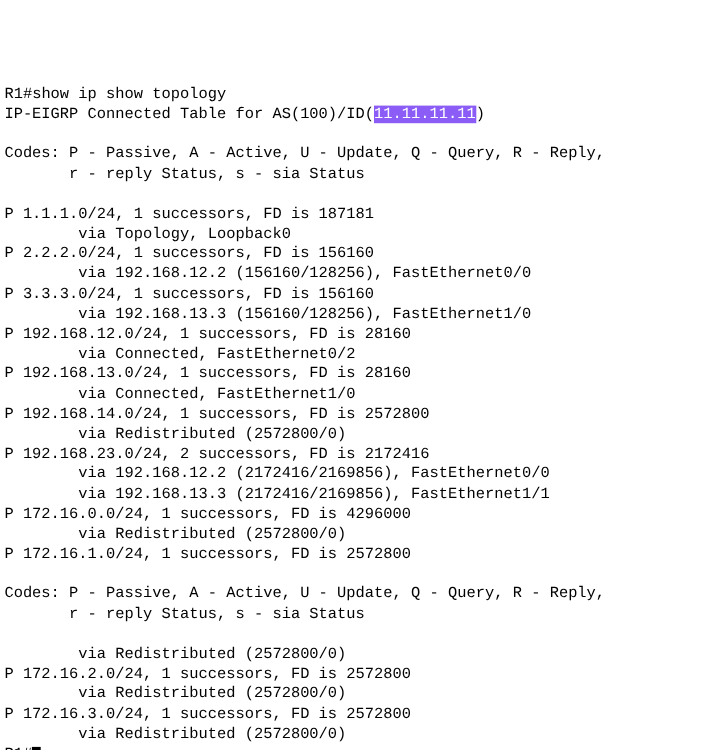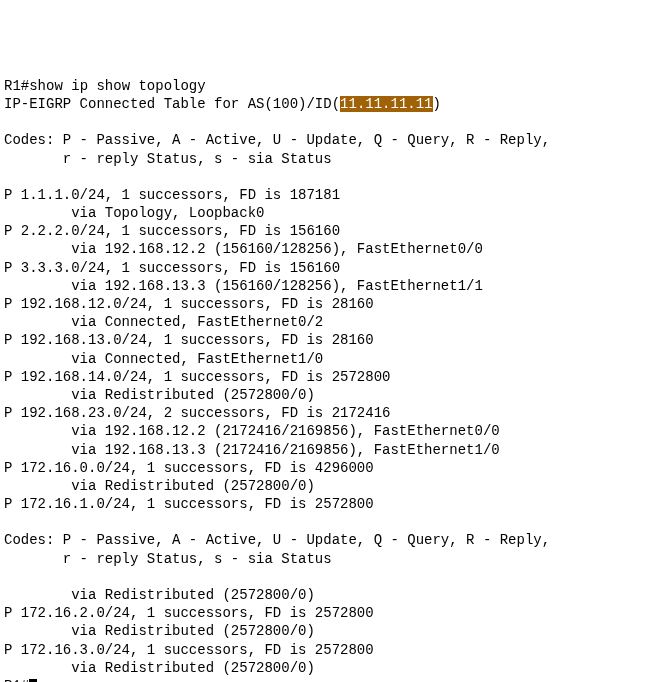--- a/index.html
+++ b/index.html
@@ -6,21 +6,21 @@
       font-family: "Courier New", Courier, monospace;
       font-size: 14px;
       line-height: 1.3;
       background: #ffffff;
       color: #000000;
       margin: 0;
       padding: 4px;
       white-space: pre;
     }
     .highlight {
-      background: #a16207;
+      background: #8b5cf6;
       color: #ffffff;
     }
     .cursor {
       display: inline-block;
       width: 8px;
       height: 15px;
       background: #000000;
       vertical-align: text-bottom;
     }
   </style>
@@ -33,30 +33,30 @@
 <span><span>IP-EIGRP Connected Table for AS(</span><span>100</span><span>)/ID(</span><span class="highlight">11.11.11.11</span><span>)</span></span>
 
 <span>Codes: P - Passive, A - Active, U - Update, Q - Query, R - Reply,</span>
 <span>       r - reply Status, s - sia Status</span>
 
 <span><span>P 1.1.1.0/24, 1 successors, FD is 187181</span>
 <span>        via Topology, Loopback0</span></span>
 <span><span>P 2.2.2.0/24, 1 successors, FD is 156160</span>
 <span>        via 192.168.12.2 (156160/128256), FastEthernet0/0</span></span>
 <span><span>P 3.3.3.0/24, 1 successors, FD is 156160</span>
-<span>        via 192.168.13.3 (156160/128256), FastEthernet1/1</span></span>
+<span>        via 192.168.13.3 (156160/128256), FastEthernet1/0</span></span>
 <span><span>P 192.168.12.0/24, 1 successors, FD is 28160</span>
 <span>        via Connected, FastEthernet0/2</span></span>
 <span><span>P 192.168.13.0/24, 1 successors, FD is 28160</span>
 <span>        via Connected, FastEthernet1/0</span></span>
 <span><span>P 192.168.14.0/24, 1 successors, FD is 2572800</span>
 <span>        via Redistributed (2572800/0)</span></span>
 <span><span>P 192.168.23.0/24, 2 successors, FD is 2172416</span>
 <span>        via 192.168.12.2 (2172416/2169856), FastEthernet0/0</span>
-<span>        via 192.168.13.3 (2172416/2169856), FastEthernet1/0</span></span>
+<span>        via 192.168.13.3 (2172416/2169856), FastEthernet1/1</span></span>
 <span><span>P 172.16.0.0/24, 1 successors, FD is 4296000</span>
 <span>        via Redistributed (2572800/0)</span></span>
 <span><span>P 172.16.1.0/24, 1 successors, FD is 2572800</span></span>
 
 <span>Codes: P - Passive, A - Active, U - Update, Q - Query, R - Reply,</span>
 <span>       r - reply Status, s - sia Status</span>
 
 <span>        via Redistributed (2572800/0)</span>
 <span><span>P 172.16.2.0/24, 1 successors, FD is 2572800</span>
 <span>        via Redistributed (2572800/0)</span></span>

